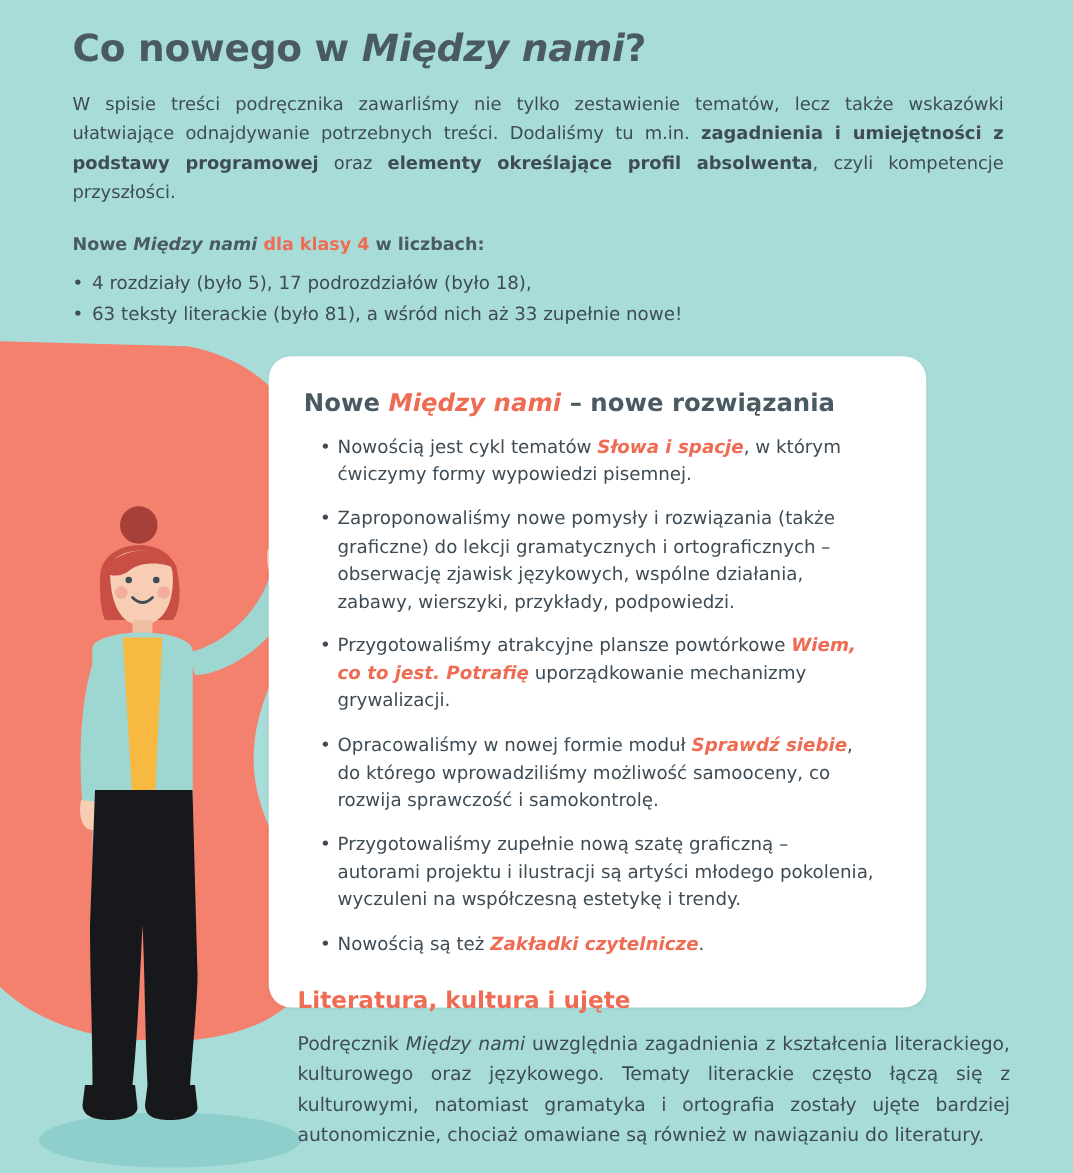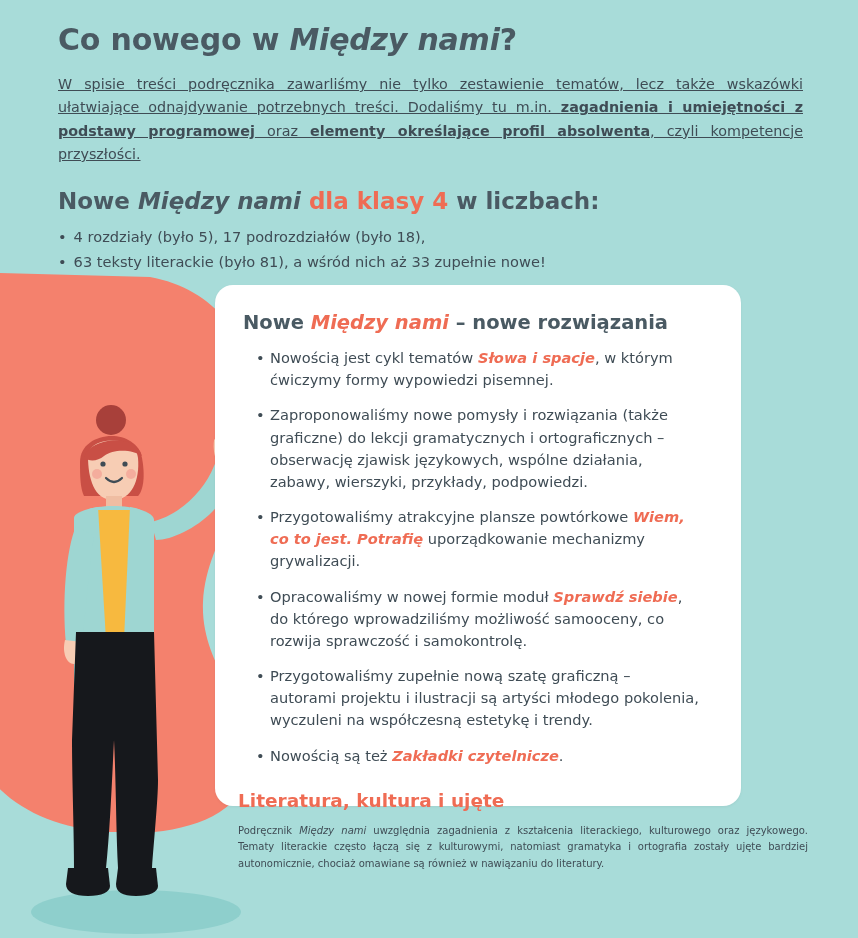--- a/index.html
+++ b/index.html
@@ -39,26 +39,25 @@
   h1.title .ital {
     font-style: italic;
   }
   p.intro {
     font-size: 14.3px;
     line-height: 1.63;
     margin: 0 0 22px 0;
     color: #3f4c55;
     max-width: 760px;
     text-align: justify;
-    text-decoration: underline;
   }
   p.intro b { font-weight: bold; }
 
   h2.sub {
-    font-size: 23px;
+    font-size: 14px;
     font-weight: bold;
     color: #4a5a63;
     margin: 0 0 10px 0;
   }
   h2.sub .ital { font-style: italic; }
   h2.sub .accent { color: #ef6c54; }
 
   ul.stats {
     list-style: none;
     margin: 0;
@@ -148,21 +147,21 @@
     width: 570px;
     z-index: 6;
   }
   .bottom h4 {
     font-size: 18.5px;
     font-weight: bold;
     color: #ef6c54;
     margin: 0 0 12px 0;
   }
   .bottom p {
-    font-size: 10px;
+    font-size: 15px;
     line-height: 1.63;
     margin: 0;
     text-align: justify;
     color: #3f4c55;
   }
   .bottom p .ital { font-style: italic; }
 </style>
 </head>
 <body>
 

